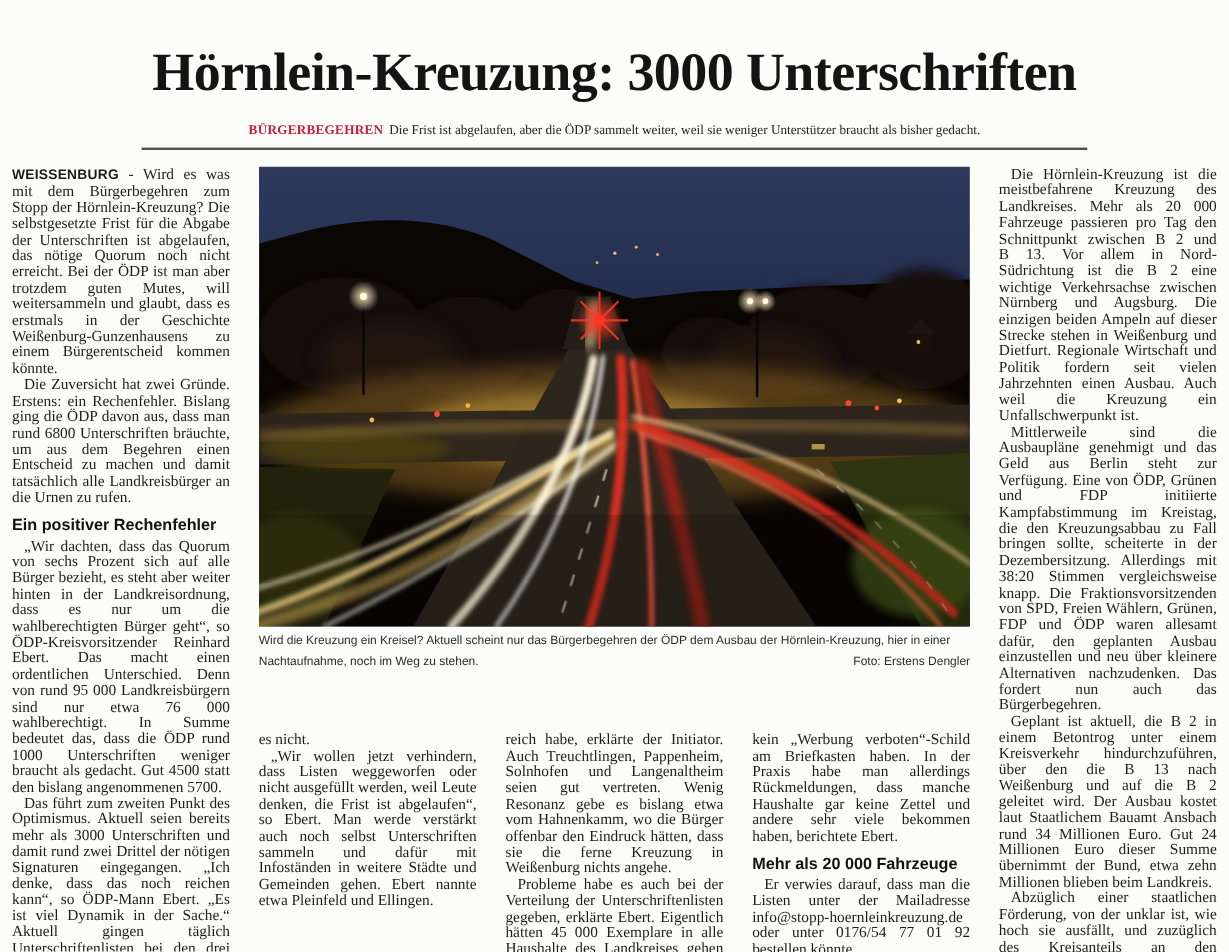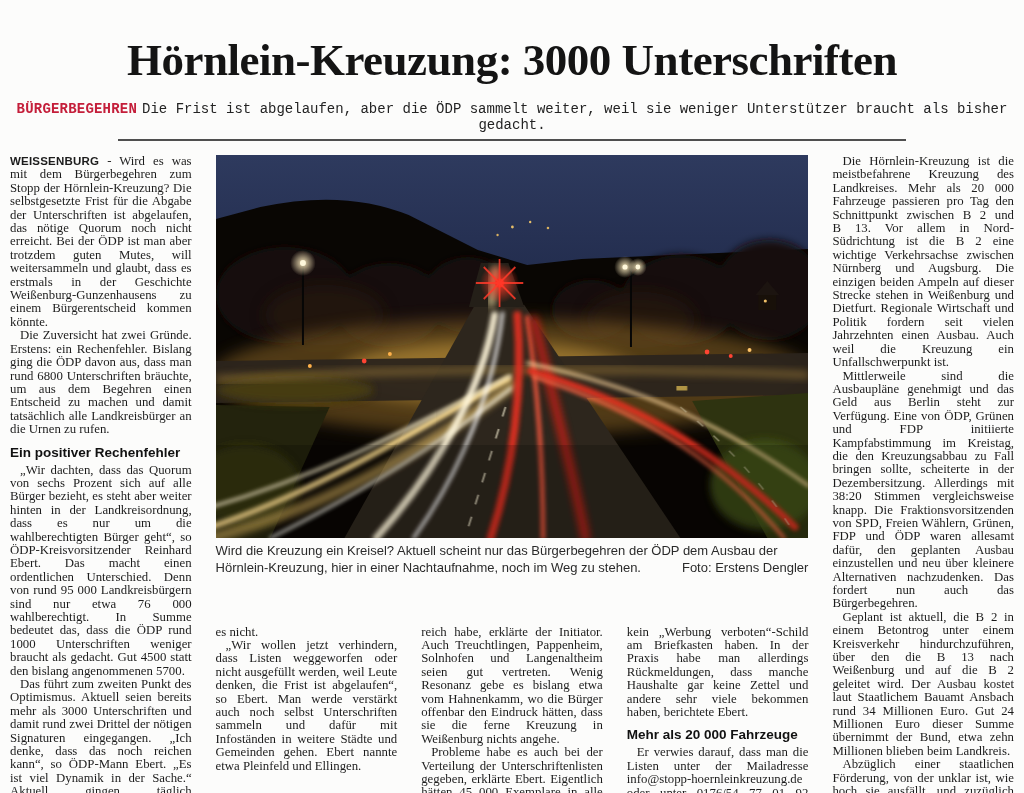--- a/index.html
+++ b/index.html
@@ -12,22 +12,22 @@
   
   header{text-align:center;}
   h1.headline{
     margin:0;padding-top:35px;
     font-family:"Liberation Serif",serif;
     font-size:45px;line-height:50px;font-weight:700;
     letter-spacing:-0.5px;color:#141414;
   }
   .kicker-line{
     margin:16px 0 0 0;
-    font-family:Liberation Mono, monospace;
-    font-size:14px;line-height:16px;color:#232323;
+    font-family:Liberation Serif, serif;
+    font-size:11px;line-height:16px;color:#232323;
   }
   .kicker{font-weight:bold;color:#c41e3a;margin-right:5px;letter-spacing:0.2px;}
   .rule{width:788px;margin:6px auto 0;border-top:2px solid #4f4f4f;height:0;}
   
   .content{
     margin-top:14px;
     display:grid;
     grid-template-columns:repeat(5,1fr);
     column-gap:11px;row-gap:9px;gap:24px;
   }
@@ -46,21 +46,21 @@
   .c4{grid-column:4;grid-row:2;}
   .c5{grid-column:5;grid-row:1 / span 2;}
   .sig{float:right;font-family:"Liberation Sans",sans-serif;font-weight:bold;font-size:12px;}
   
   figure{grid-column:2 / span 3;grid-row:1;margin:0;}
   .photo{width:100%;height:383px;background:#0d1526;overflow:hidden;}
   .photo svg{display:block;width:100%;height:100%;}
   figcaption{
     margin-top:5px;
     font-family:"Liberation Sans",sans-serif;
-    font-size:13px;line-height:16.5px;color:#2b2b2b;
+    font-size:10px;line-height:16.5px;color:#2b2b2b;
     text-align:left;
   }
   .credit{float:right;color:#2b2b2b;}
 </style>
 </head>
 <body>
 
 <div class="page">
 
   <header>

